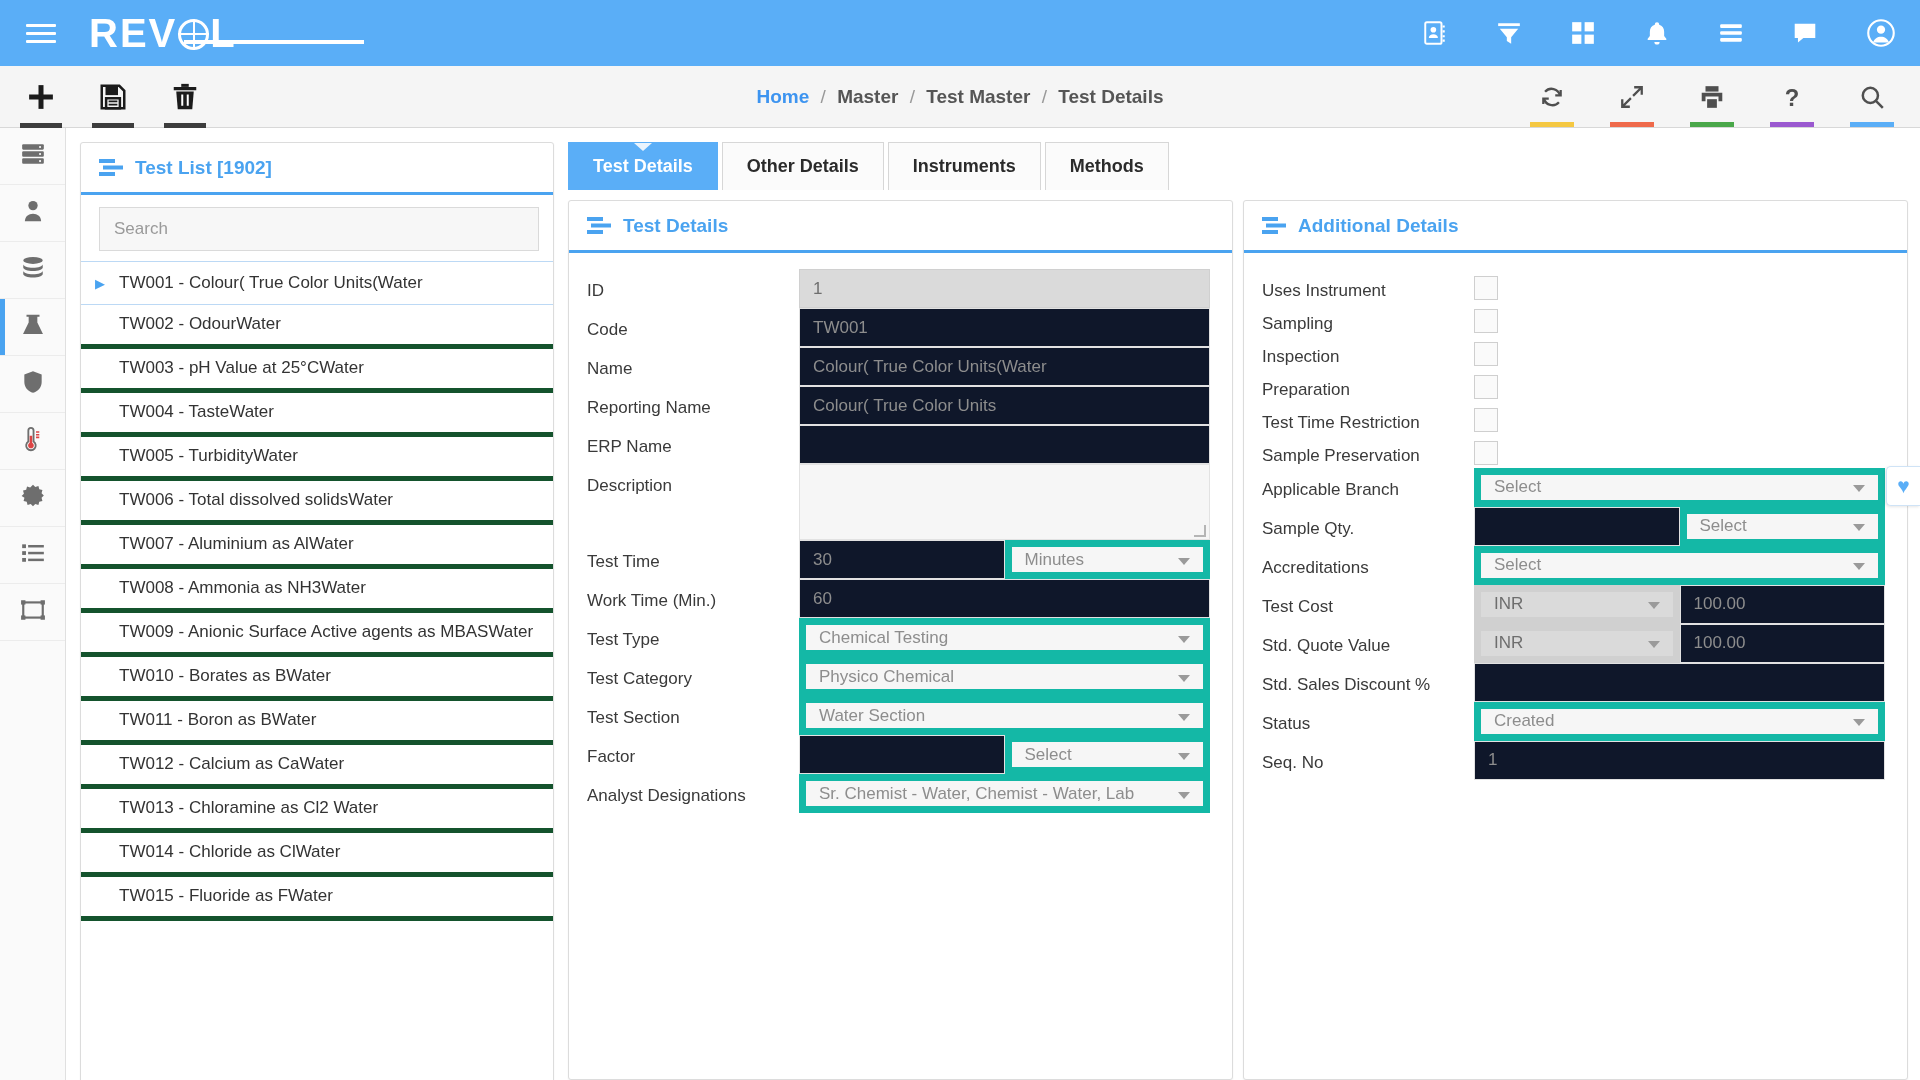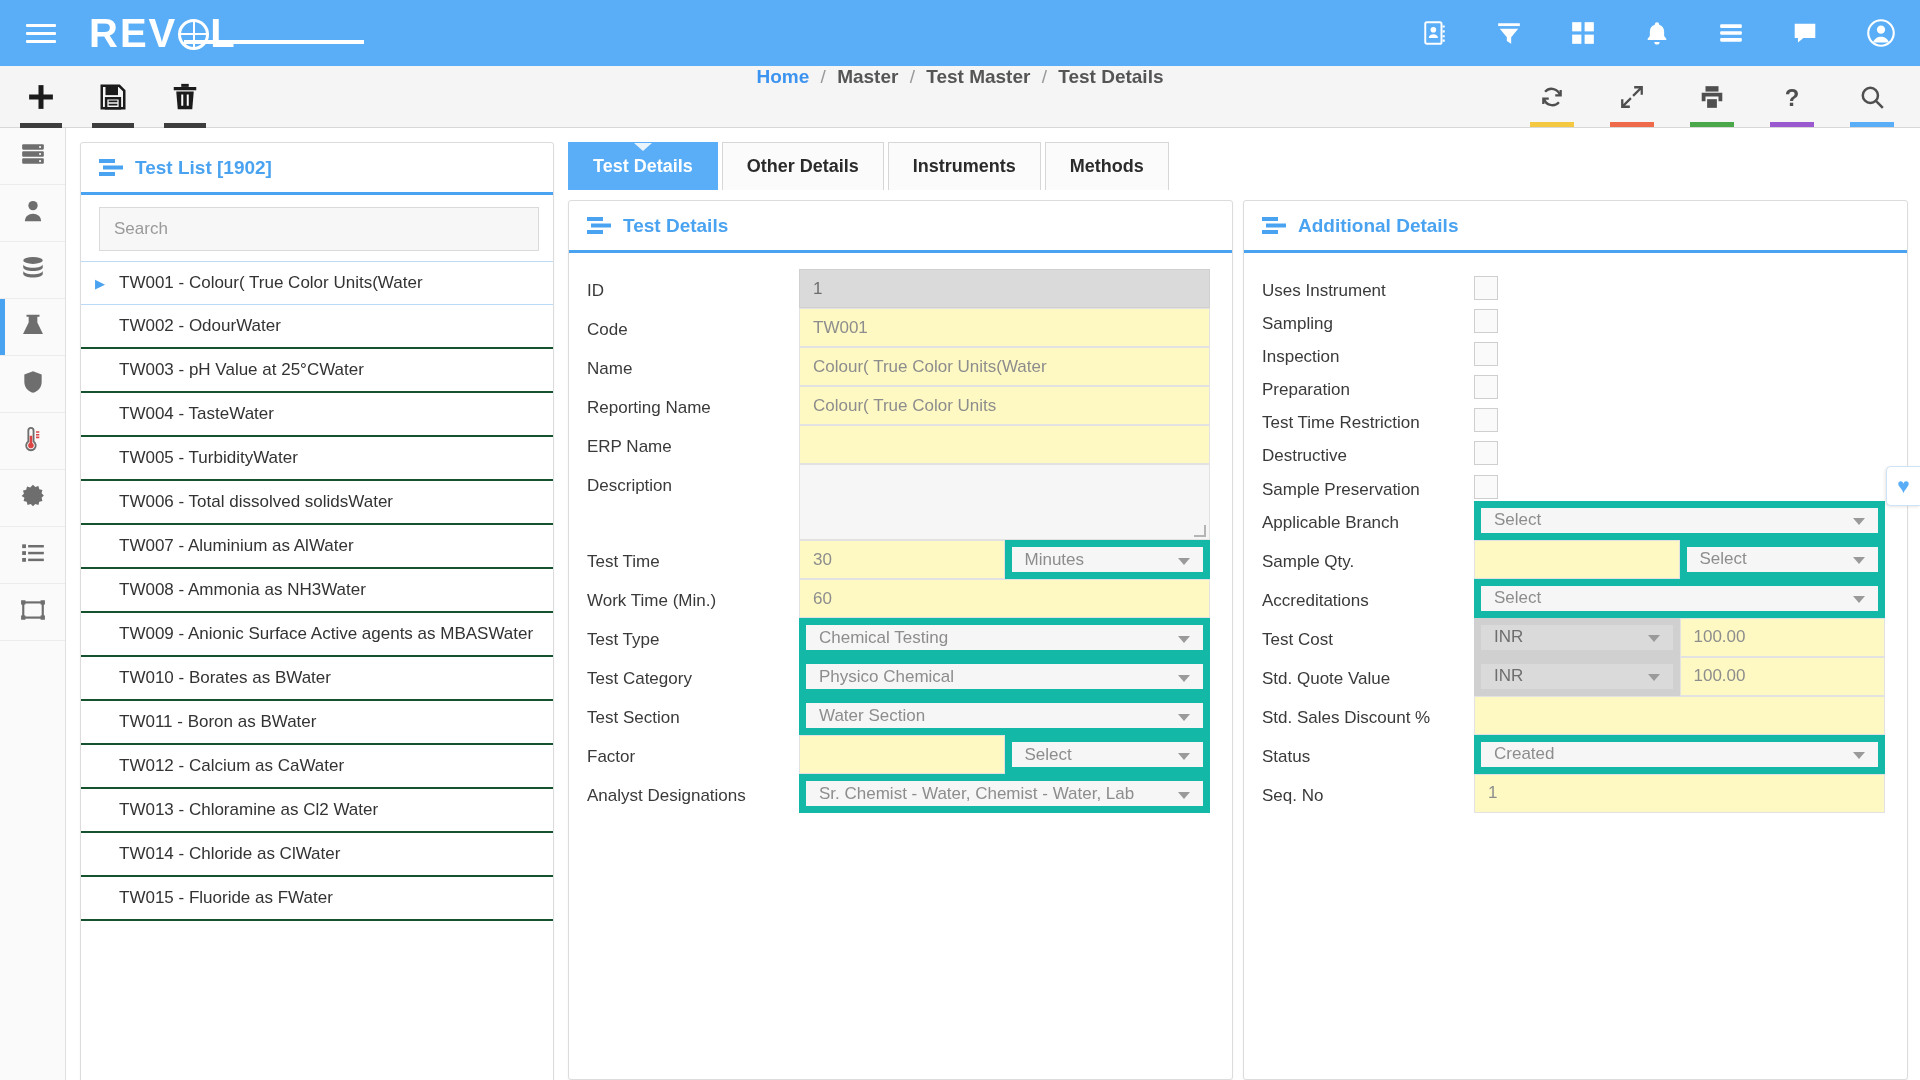--- a/index.html
+++ b/index.html
@@ -44,21 +44,21 @@
   .topbar-icons {
     margin-left: auto; margin-right: 24px;
     display: flex; align-items: center; gap: 48px;
   }
   .tb-icon { color: #fff; cursor: pointer; line-height: 0; }
   .tb-icon svg { display: block; }
 
   
   .toolbar {
     height: 62px; background: #f5f5f5; border-bottom: 1px solid #d8d8d8;
-    display: flex; position: relative;
+    display: flex; align-items: center; position: relative;
   }
   .toolbar-left { display: flex; align-items: center; gap: 26px; margin-left: 18px; }
   .tool-btn {
     width: 46px; height: 46px; display: flex; align-items: center;
     justify-content: center; cursor: pointer; position: relative;
   }
   .tool-btn.underline-dark::after {
     content: ""; position: absolute; bottom: -8px; left: 2px; right: 2px;
     height: 5px; background: #3d3d3d;
   }
@@ -118,21 +118,21 @@
   .search-wrap { padding: 12px 14px 10px 18px; }
   .search-input {
     width: 100%; height: 44px; border: 1px solid #dadada;
     background: #f7f7f7; padding: 0 14px; font-size: 17px; color: #333;
     font-family: "Liberation Sans", sans-serif; outline: none;
   }
   .search-input::placeholder { color: #9a9a9a; }
   .list-scroll { flex: 1; overflow: hidden; }
   .list-row {
     min-height: 44px; display: flex; align-items: center;
-    border-bottom: 2px solid #14532d; padding: 8px 10px 8px 0;
+    border-bottom: 5px solid #14532d; padding: 8px 10px 8px 0;
     font-size: 17px; color: #333; cursor: pointer; position: relative;
   }
   .list-row .caret {
     width: 38px; flex: none; text-align: center; color: #4aa3f0;
     font-size: 13px; visibility: hidden;
   }
   .list-row.selected .caret { visibility: visible; }
   .list-row.selected { border-top: 1px solid #bcd9f5; border-bottom: 1px solid #bcd9f5; }
   .list-row .txt { line-height: 1.35; padding-right: 8px; }
   .pager {
@@ -187,21 +187,21 @@
   .pane.right-pane { flex: 1; margin-right: 12px; }
   .pane-body { padding: 16px 22px 0 18px; overflow: hidden; flex: 1; }
 
   .frow { display: flex; align-items: flex-start; }
   .flabel {
     width: 212px; flex: none; font-size: 17px; color: #3a3a3a;
     padding-top: 11px; line-height: 1.3;
   }
   .fctl { flex: 1; display: flex; min-width: 0; }
   .fin {
-    flex: 1; height: 39px; border: 1px solid #e2e2e2; background: #fef9c3;
+    flex: 1; height: 39px; border: 1px solid #e2e2e2; background: #0f172a;
     padding: 0 13px; font-size: 17px; color: #8d8d8d; min-width: 0;
     font-family: "Liberation Sans", sans-serif; outline: none;
     display: flex; align-items: center;
   }
   .fin.dark { background: #dadada; border-color: #d0d0d0; color: #6e6e6e; }
   .ftext {
     flex: 1; height: 76px; border: 1px solid #e2e2e2; background: #f6f6f6;
     position: relative;
   }
   .ftext::after {
@@ -730,31 +730,25 @@
                 <div class="cbox"></div>
               </div>
           </div>
           <div class="frow cb">
             <div class="flabel">Test Time Restriction</div>
             <div class="fctl">
                 <div class="cbox"></div>
               </div>
           </div>
           <div class="frow cb">
-            <div class="flabel">Destructive</div>
+            <div class="flabel">Sample Preservation</div>
             <div class="fctl">
                 <div class="cbox"></div>
               </div>
           </div>
-          <div class="frow cb">
-            <div class="flabel">Sample Preservation</div>
-            <div class="fctl">
-                <div class="cbox"></div>
-              </div>
-          </div>
 
           <div class="frow">
             <div class="flabel">Applicable Branch</div>
             <div class="fctl">
               <div class="fsel">Select</div>
             </div>
           </div>
 
           <div class="frow">
             <div class="flabel">Sample Qty.</div>

